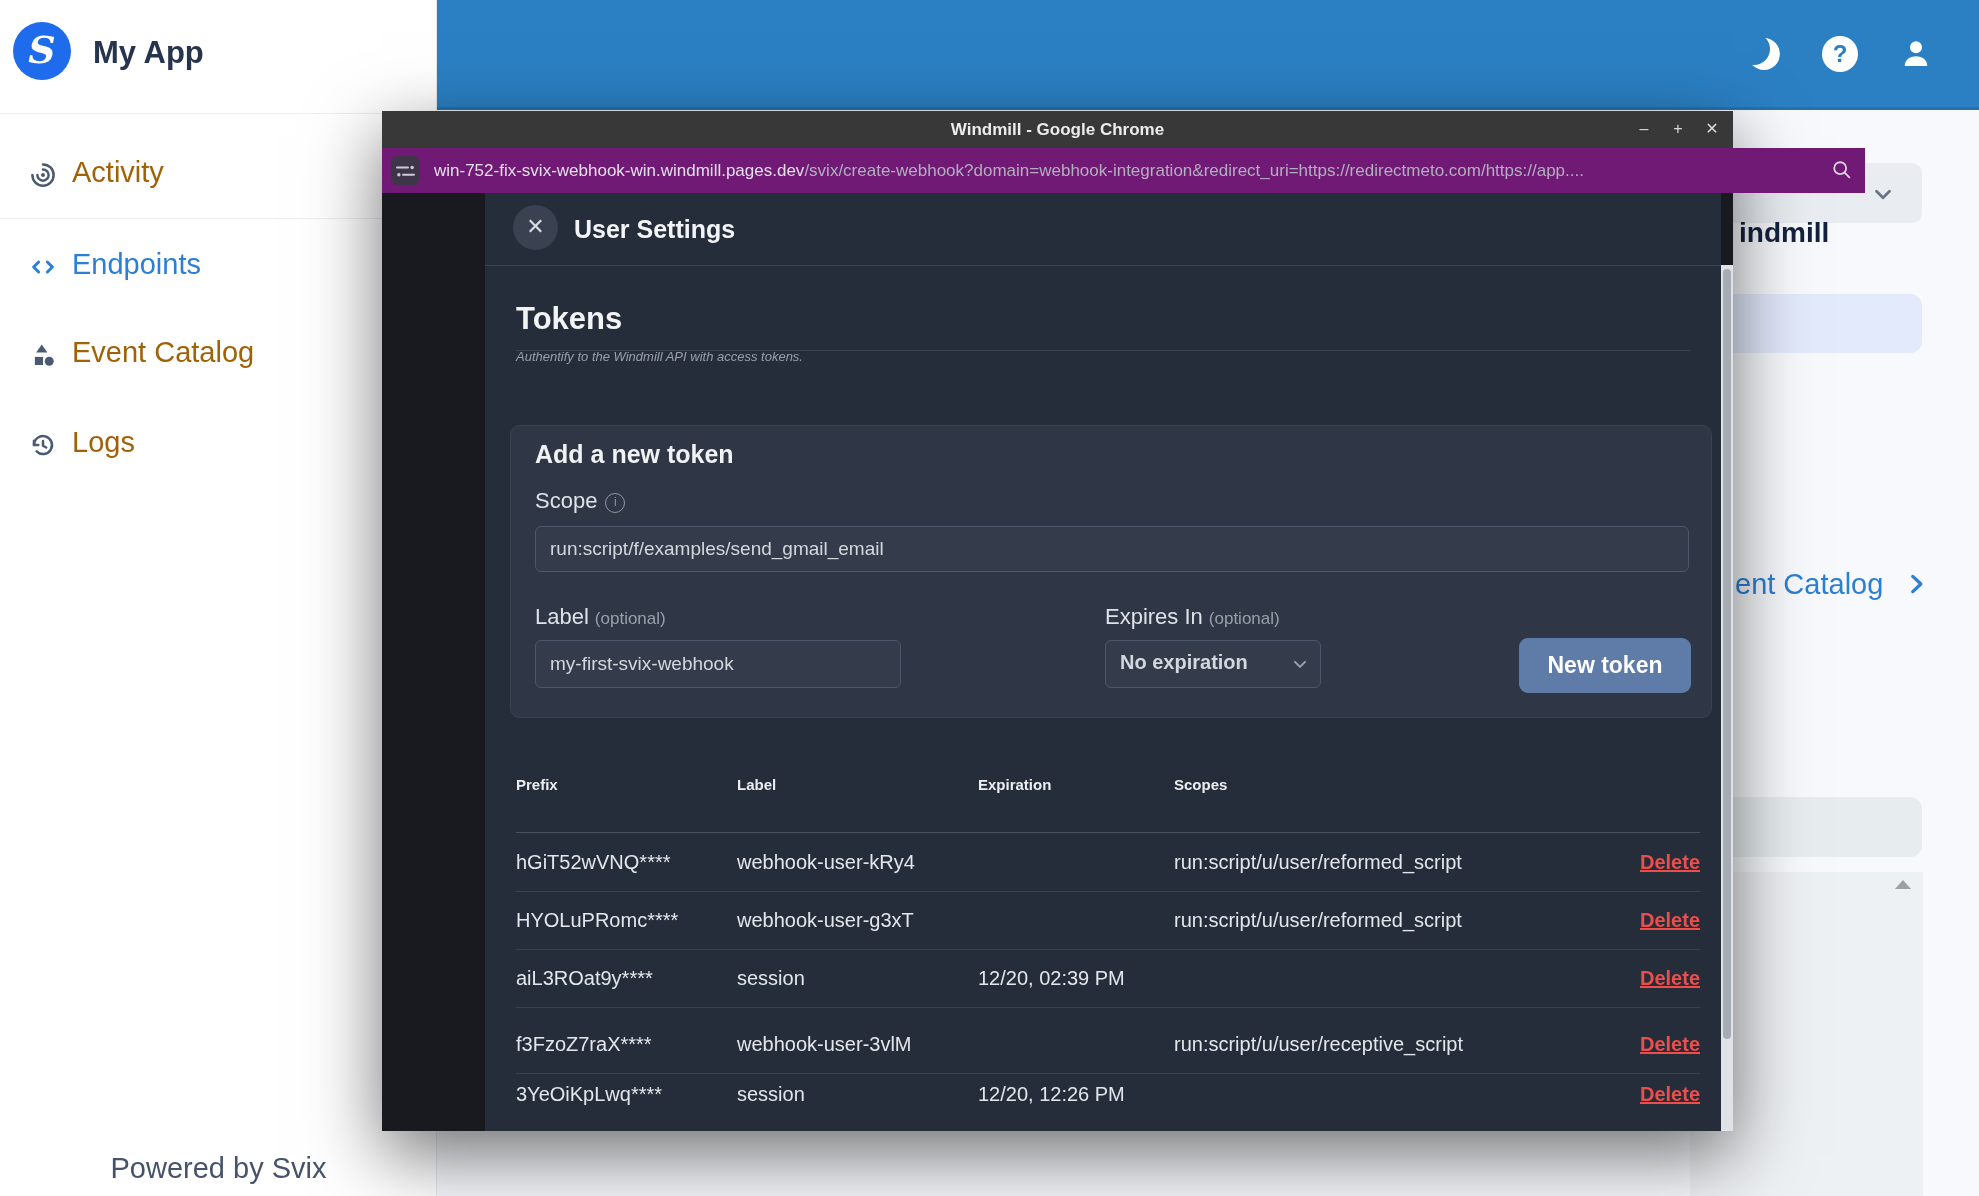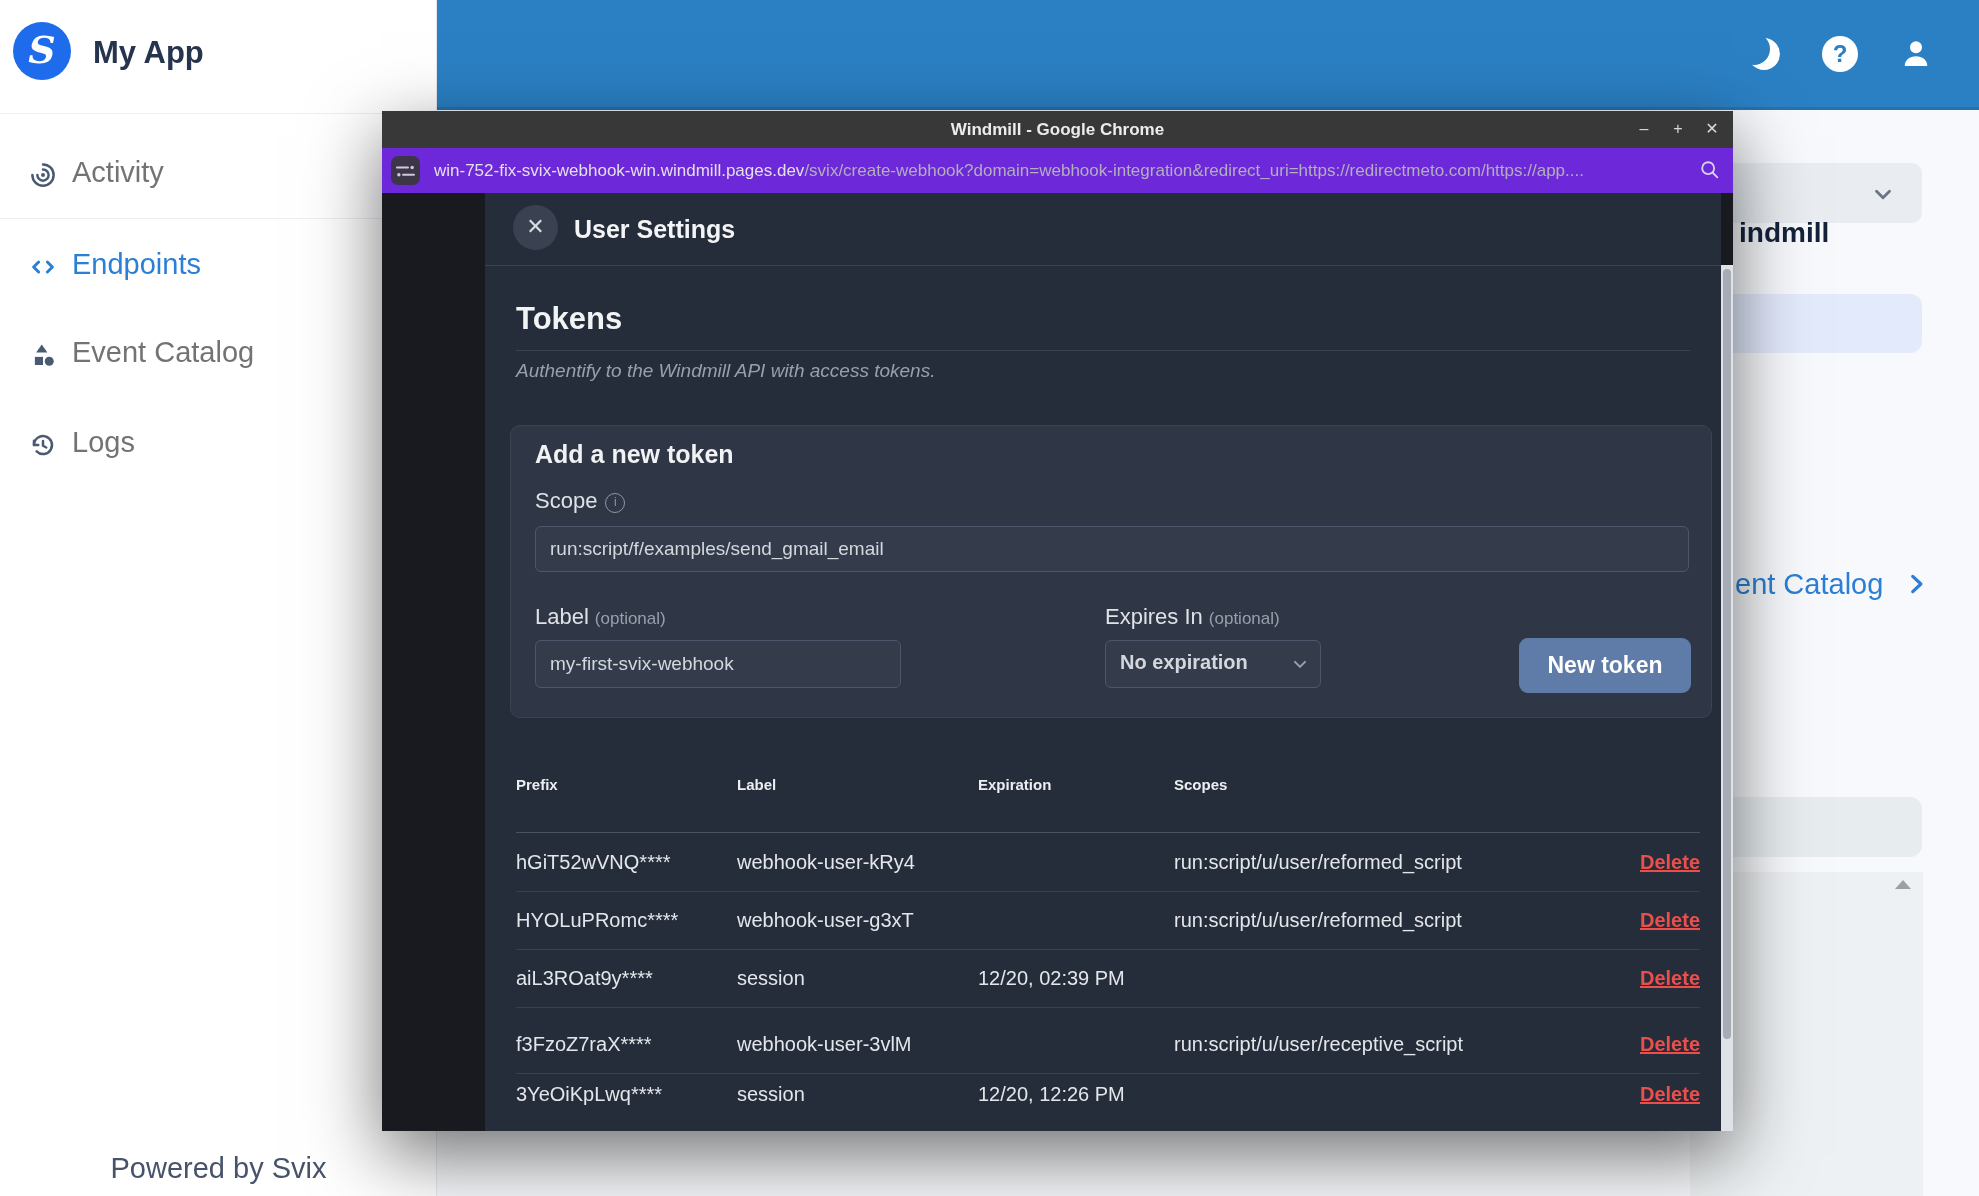--- a/index.html
+++ b/index.html
@@ -21,21 +21,21 @@
     font-weight:bold;font-size:24px;line-height:36px;text-align:center;}
   .user-wrap{left:1461px;width:36px;height:36px;}
 
   .sidebar{left:0;top:0;width:437px;height:1196px;background:#ffffff;border-right:1px solid #e5e8ee;box-sizing:border-box;}
   .sidebar-header{position:absolute;left:0;top:0;width:437px;height:113px;border-bottom:1px solid #eceef2;}
   .logo{position:absolute;left:13px;top:22px;width:58px;height:58px;border-radius:50%;background:#1e6ceb;
     color:#ffffff;font-weight:bold;font-size:38px;line-height:56px;text-align:center;font-family:"DejaVu Serif",serif;font-style:italic;}
   .app-name{position:absolute;left:93px;top:35px;font-size:31px;font-weight:bold;color:#27344e;}
   .side-item{position:absolute;left:0;width:437px;height:56px;cursor:pointer;}
   .side-item .icon{position:absolute;left:28px;top:14px;width:30px;height:30px;}
-  .side-item .lbl{position:absolute;left:72px;top:10px;font-size:29px;color:#737373;}
+  .side-item .lbl{position:absolute;left:72px;top:10px;font-size:29px;color:#a16207;}
   .side-item.active .lbl{color:#2b7fd4;}
   .side-divider{position:absolute;left:0;width:437px;height:0;border-top:1px solid #eceef2;}
   .sidebar-footer{position:absolute;left:0;top:1152px;width:437px;text-align:center;font-size:29px;color:#46536b;}
 
   
   .ws-pill{left:1660px;top:163px;width:262px;height:60px;background:#e9edf2;border-radius:10px;z-index:1;}
   .ws-pill .lbl{position:absolute;left:79px;top:14px;font-size:28px;font-weight:bold;color:#14223c;margin-top:40px;}
   .ws-pill .chev{position:absolute;left:210px;top:18px;width:26px;height:26px;}
   .bg-blue-box{left:1660px;top:294px;width:262px;height:59px;background:#e3eafc;border-radius:12px;z-index:1;}
   .bg-catalog{left:1733px;top:566px;width:210px;height:40px;z-index:1;color:#2b7fd4;font-size:29px;cursor:pointer;}
@@ -45,40 +45,40 @@
   .bg-panel{left:1690px;top:872px;width:233px;height:324px;background:#eef1f3;z-index:1;}
   .bg-panel .tri{position:absolute;right:12px;top:8px;width:0;height:0;
     border-left:8px solid transparent;border-right:8px solid transparent;border-bottom:9px solid #9aa0a6;}
 
   
   .chrome{left:382px;top:111px;width:1351px;height:1020px;z-index:5;box-shadow:0 24px 70px rgba(0,0,0,.55);}
   .titlebar{position:absolute;left:0;top:0;width:1351px;height:37px;background:#383838;}
   .titlebar .title{position:absolute;left:0;top:0;width:1351px;height:37px;line-height:37px;text-align:center;
     color:#ececec;font-size:17px;font-weight:bold;}
   .win-btn{position:absolute;top:0;height:37px;line-height:35px;color:#d9d9d9;font-size:16px;text-align:center;width:30px;cursor:pointer;}
-  .urlbar{position:absolute;left:0;top:37px;width:1351px;height:45px;background:#6d28d9;}
+  .urlbar{position:absolute;left:0;top:37px;width:1483px;height:45px;background:#701a75;}
   .url-chip{position:absolute;left:9px;top:8px;width:29px;height:29px;border-radius:7px;background:#3d3649;}
   .url-text{position:absolute;left:52px;top:0;height:45px;line-height:45px;font-size:17px;white-space:nowrap;}
   .url-text .domain{color:#e2dfe9;}
   .url-text .path{color:#b3aec0;}
   .url-zoom{position:absolute;right:12px;top:11px;width:22px;height:22px;}
 
   .viewport{position:absolute;left:0;top:82px;width:1351px;height:938px;background:#181a20;overflow:hidden;}
   .modal{position:absolute;left:103px;top:0;width:1236px;height:938px;background:#262d3a;}
   .scrollbar{position:absolute;right:0;top:72px;width:12px;height:866px;background:#dfe2e6;}
   .scroll-thumb{position:absolute;left:2px;top:4px;width:8px;height:770px;border-radius:5px;background:#a6abb4;cursor:pointer;}
 
   .modal-header{position:absolute;left:0;top:0;width:1236px;height:72px;border-bottom:1px solid #3b4252;}
   .close-btn{position:absolute;left:28px;top:12px;width:45px;height:45px;border-radius:50%;background:#3a4150;
     color:#d7dbe2;font-size:22px;line-height:44px;text-align:center;cursor:pointer;}
   .modal-title{position:absolute;left:89px;top:0;height:72px;line-height:72px;font-size:25px;font-weight:600;color:#f3f4f6;}
 
   .tokens-h{position:absolute;left:31px;top:108px;font-size:31px;font-weight:bold;color:#f2f3f5;}
   .tokens-div{position:absolute;left:31px;top:157px;width:1174px;border-top:1px solid #3b4252;}
-  .tokens-sub{position:absolute;left:31px;top:167px;font-size:19px;font-style:italic;color:#98a0ab;}
+  .tokens-sub{position:absolute;left:31px;top:156px;font-size:13px;font-style:italic;color:#98a0ab;}
 
   .card{position:absolute;left:25px;top:232px;width:1202px;height:293px;background:#2f3645;border:1px solid #3b4252;border-radius:10px;box-sizing:border-box;}
   .card-h{position:absolute;left:24px;top:14px;font-size:25px;font-weight:bold;color:#f1f2f4;}
   .field-label{position:absolute;font-size:22px;color:#dfe2e6;}
   .opt{font-size:17px;color:#98a0ab;margin-left:6px;}
   .info-icon{display:inline-block;width:18px;height:18px;border:1.5px solid #8f97a3;border-radius:50%;
     color:#8f97a3;font-size:12px;line-height:17px;text-align:center;vertical-align:2px;margin-left:8px;font-style:normal;}
   .tinput{position:absolute;background:#343c4b;border:1px solid #4d576b;border-radius:6px;box-sizing:border-box;
     color:#d4d8dd;font-size:19px;padding:0 14px;font-family:"Liberation Sans","DejaVu Sans",sans-serif;outline:none;}
   .select{position:absolute;background:#343c4b;border:1px solid #4d576b;border-radius:6px;box-sizing:border-box;

